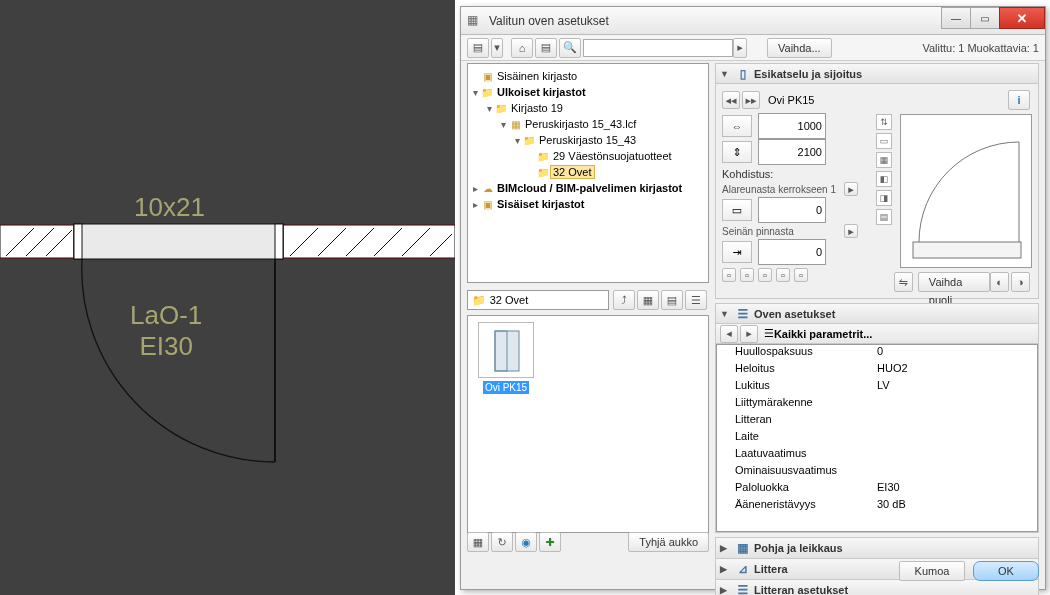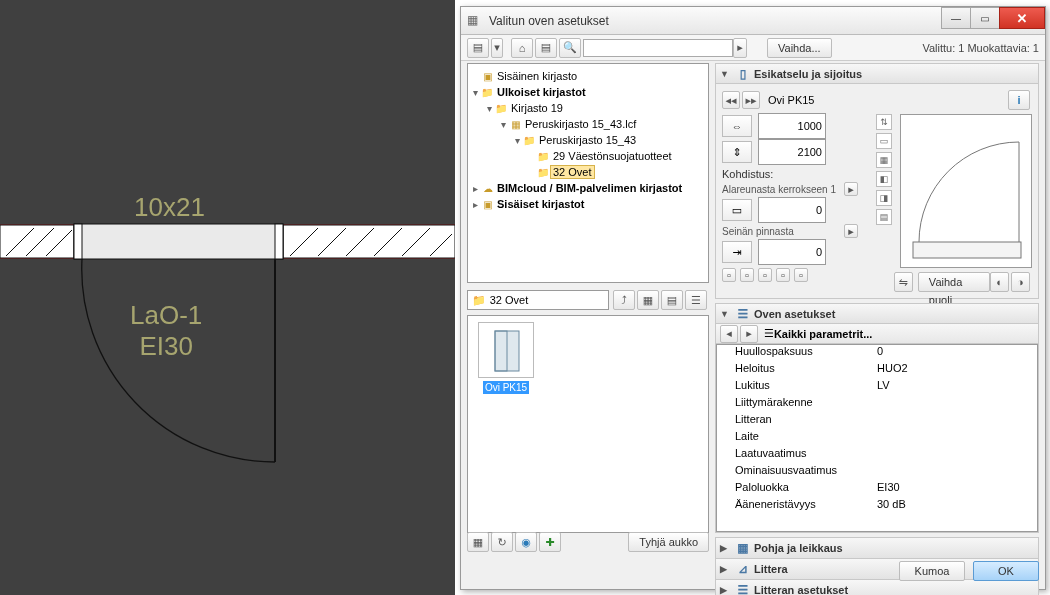--- a/index.html
+++ b/index.html
@@ -19,21 +19,21 @@
   .win-btn { width: 30px; height: 22px; border: 1px solid #a7a7a7; background: linear-gradient(#f6f6f6,#dedede);
     display: flex; align-items: center; justify-content: center; font-size: 10px; color:#333; margin-left:-1px; }
   .win-btn.close { width: 46px; background: linear-gradient(#ee5b4f,#d03324); color:#fff; border-color:#a62217; font-size:13px; font-weight:bold; }
 
   .dlg-body { position: absolute; top: 28px; left:0; right:0; bottom:0; }
   .top-row { height: 26px; border-bottom: 1px solid #ccc; background:#f5f5f5; display:flex; align-items:center; padding:0 6px; font-size:11px; }
   .btn-icon { width: 22px; height: 20px; border:1px solid #bcbcbc; background:linear-gradient(#fff,#e8e8e8);
     margin-right:2px; display:inline-flex; align-items:center; justify-content:center; font-size:11px; color:#555; border-radius:2px; }
   .btn-text { height:20px; border:1px solid #bcbcbc; background:linear-gradient(#fff,#e8e8e8); border-radius:2px;
     font-size:11px; padding:0 10px; line-height:18px; color:#333; }
-  .btn-text.primary { background: linear-gradient(#d6ecff,#a7d3f8); border-color:#5a9bd4; }
+  .btn-text.primary { background: linear-gradient(#d6ecff,#a7d3f8); border-color:#5a9bd4;border-radius:7px; }
   .sep { width:6px; }
   .status-right { margin-left:auto; color:#444; }
 
   
   .left-panel { position:absolute; left:6px; top:28px; width:242px; bottom:34px; }
   .tree-box { height:220px; background:#fff; border:1px solid #9a9a9a; overflow:auto; font-size:11px; padding:4px 2px; }
   .tree-row { display:flex; align-items:center; height:16px; white-space:nowrap; }
   .tree-row .sp { display:inline-block; width:14px; }
   .tree-row .tw { width:11px; text-align:center; color:#666; font-size:10px; }
   .tree-row .ic { width:14px; text-align:center; font-size:10px; color:#c89b2a; }

